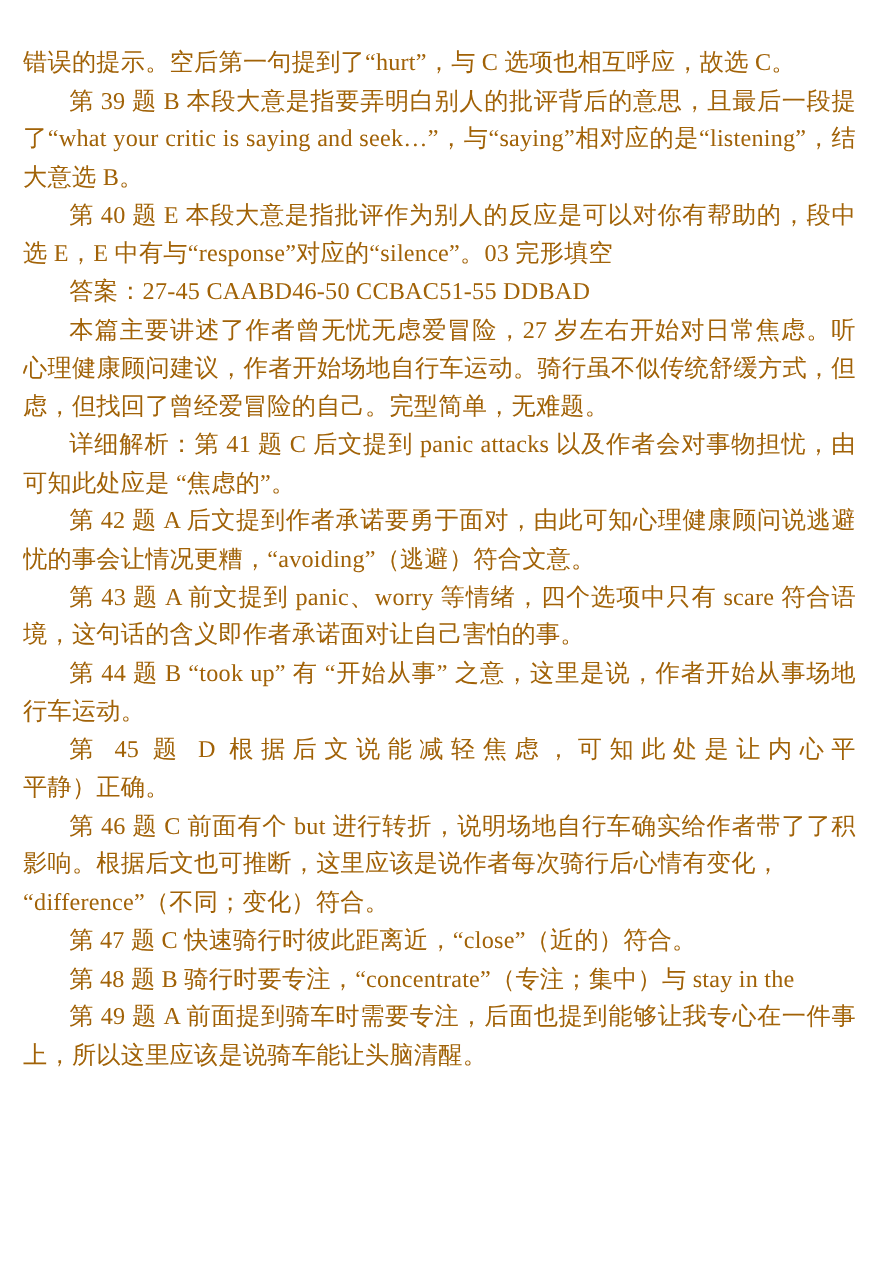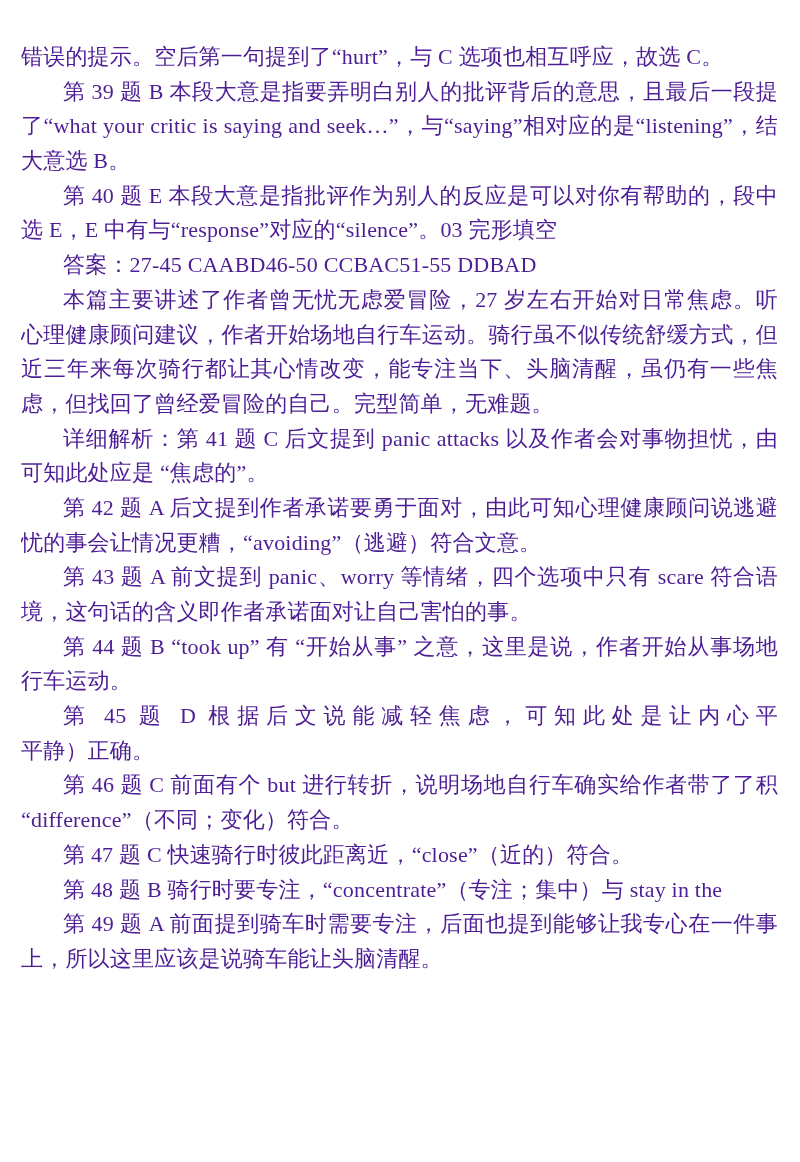--- a/index.html
+++ b/index.html
@@ -20,21 +20,21 @@
     background: #ffffff;
     color: #000000;
     font-family: "Liberation Serif", "DejaVu Serif", serif;
     font-size: 22px;
   }
   .text-line {
     height: 34.7px;
     line-height: 34.7px;
     overflow: hidden;
     text-align: left;
-    color: #4c1d95;
+    color: #a16207;
     letter-spacing: 0.2px;
   }
   .text-line.indent {
     padding-left: 42px;
   }
   .text-line.fill {
     text-align: justify;
     text-align-last: justify;
   }
 </style>
@@ -45,31 +45,31 @@
 
 <div class="text-line">错误的提示。空后第一句提到了“hurt”，与 C 选项也相互呼应，故选 C。</div>
     <div class="text-line indent fill">第 39 题 B 本段大意是指要弄明白别人的批评背后的意思，且最后一段提到</div>
     <div class="text-line fill">了“what your critic is saying and seek…”，与“saying”相对应的是“listening”，结合</div>
     <div class="text-line">大意选 B。</div>
     <div class="text-line indent fill">第 40 题 E 本段大意是指批评作为别人的反应是可以对你有帮助的，段中也</div>
     <div class="text-line">选 E，E 中有与“response”对应的“silence”。03 完形填空</div>
     <div class="text-line indent">答案：27-45 CAABD46-50 CCBAC51-55 DDBAD</div>
     <div class="text-line indent fill">本篇主要讲述了作者曾无忧无虑爱冒险，27 岁左右开始对日常焦虑。听从</div>
     <div class="text-line fill">心理健康顾问建议，作者开始场地自行车运动。骑行虽不似传统舒缓方式，但</div>
-    <div class="text-line fill">近三年来每次骑行都让其心情改变，能专注当下、头脑清醒，虽仍有一些焦</div>
     <div class="text-line">虑，但找回了曾经爱冒险的自己。完型简单，无难题。</div>
     <div class="text-line indent fill">详细解析：第 41 题 C 后文提到 panic attacks 以及作者会对事物担忧，由此</div>
     <div class="text-line">可知此处应是 “焦虑的”。</div>
     <div class="text-line indent fill">第 42 题 A 后文提到作者承诺要勇于面对，由此可知心理健康顾问说逃避担</div>
     <div class="text-line">忧的事会让情况更糟，“avoiding”（逃避）符合文意。</div>
     <div class="text-line indent fill">第 43 题 A 前文提到 panic、worry 等情绪，四个选项中只有 scare 符合语</div>
     <div class="text-line">境，这句话的含义即作者承诺面对让自己害怕的事。</div>
     <div class="text-line indent fill">第 44 题 B “took up” 有 “开始从事” 之意，这里是说，作者开始从事场地自</div>
     <div class="text-line">行车运动。</div>
     <div class="text-line indent fill">第 45 题 D 根据后文说能减轻焦虑，可知此处是让内心平静，“calming”（使</div>
     <div class="text-line">平静）正确。</div>
     <div class="text-line indent fill">第 46 题 C 前面有个 but 进行转折，说明场地自行车确实给作者带了了积极</div>
+    <div class="text-line">影响。根据后文也可推断，这里应该是说作者每次骑行后心情有变化，</div>
     <div class="text-line">“difference”（不同；变化）符合。</div>
     <div class="text-line indent">第 47 题 C 快速骑行时彼此距离近，“close”（近的）符合。</div>
     <div class="text-line indent">第 48 题 B 骑行时要专注，“concentrate”（专注；集中）与 stay in the</div>
     <div class="text-line indent fill">第 49 题 A 前面提到骑车时需要专注，后面也提到能够让我专心在一件事</div>
     <div class="text-line">上，所以这里应该是说骑车能让头脑清醒。</div>
   </div>
 
 </body></html>

